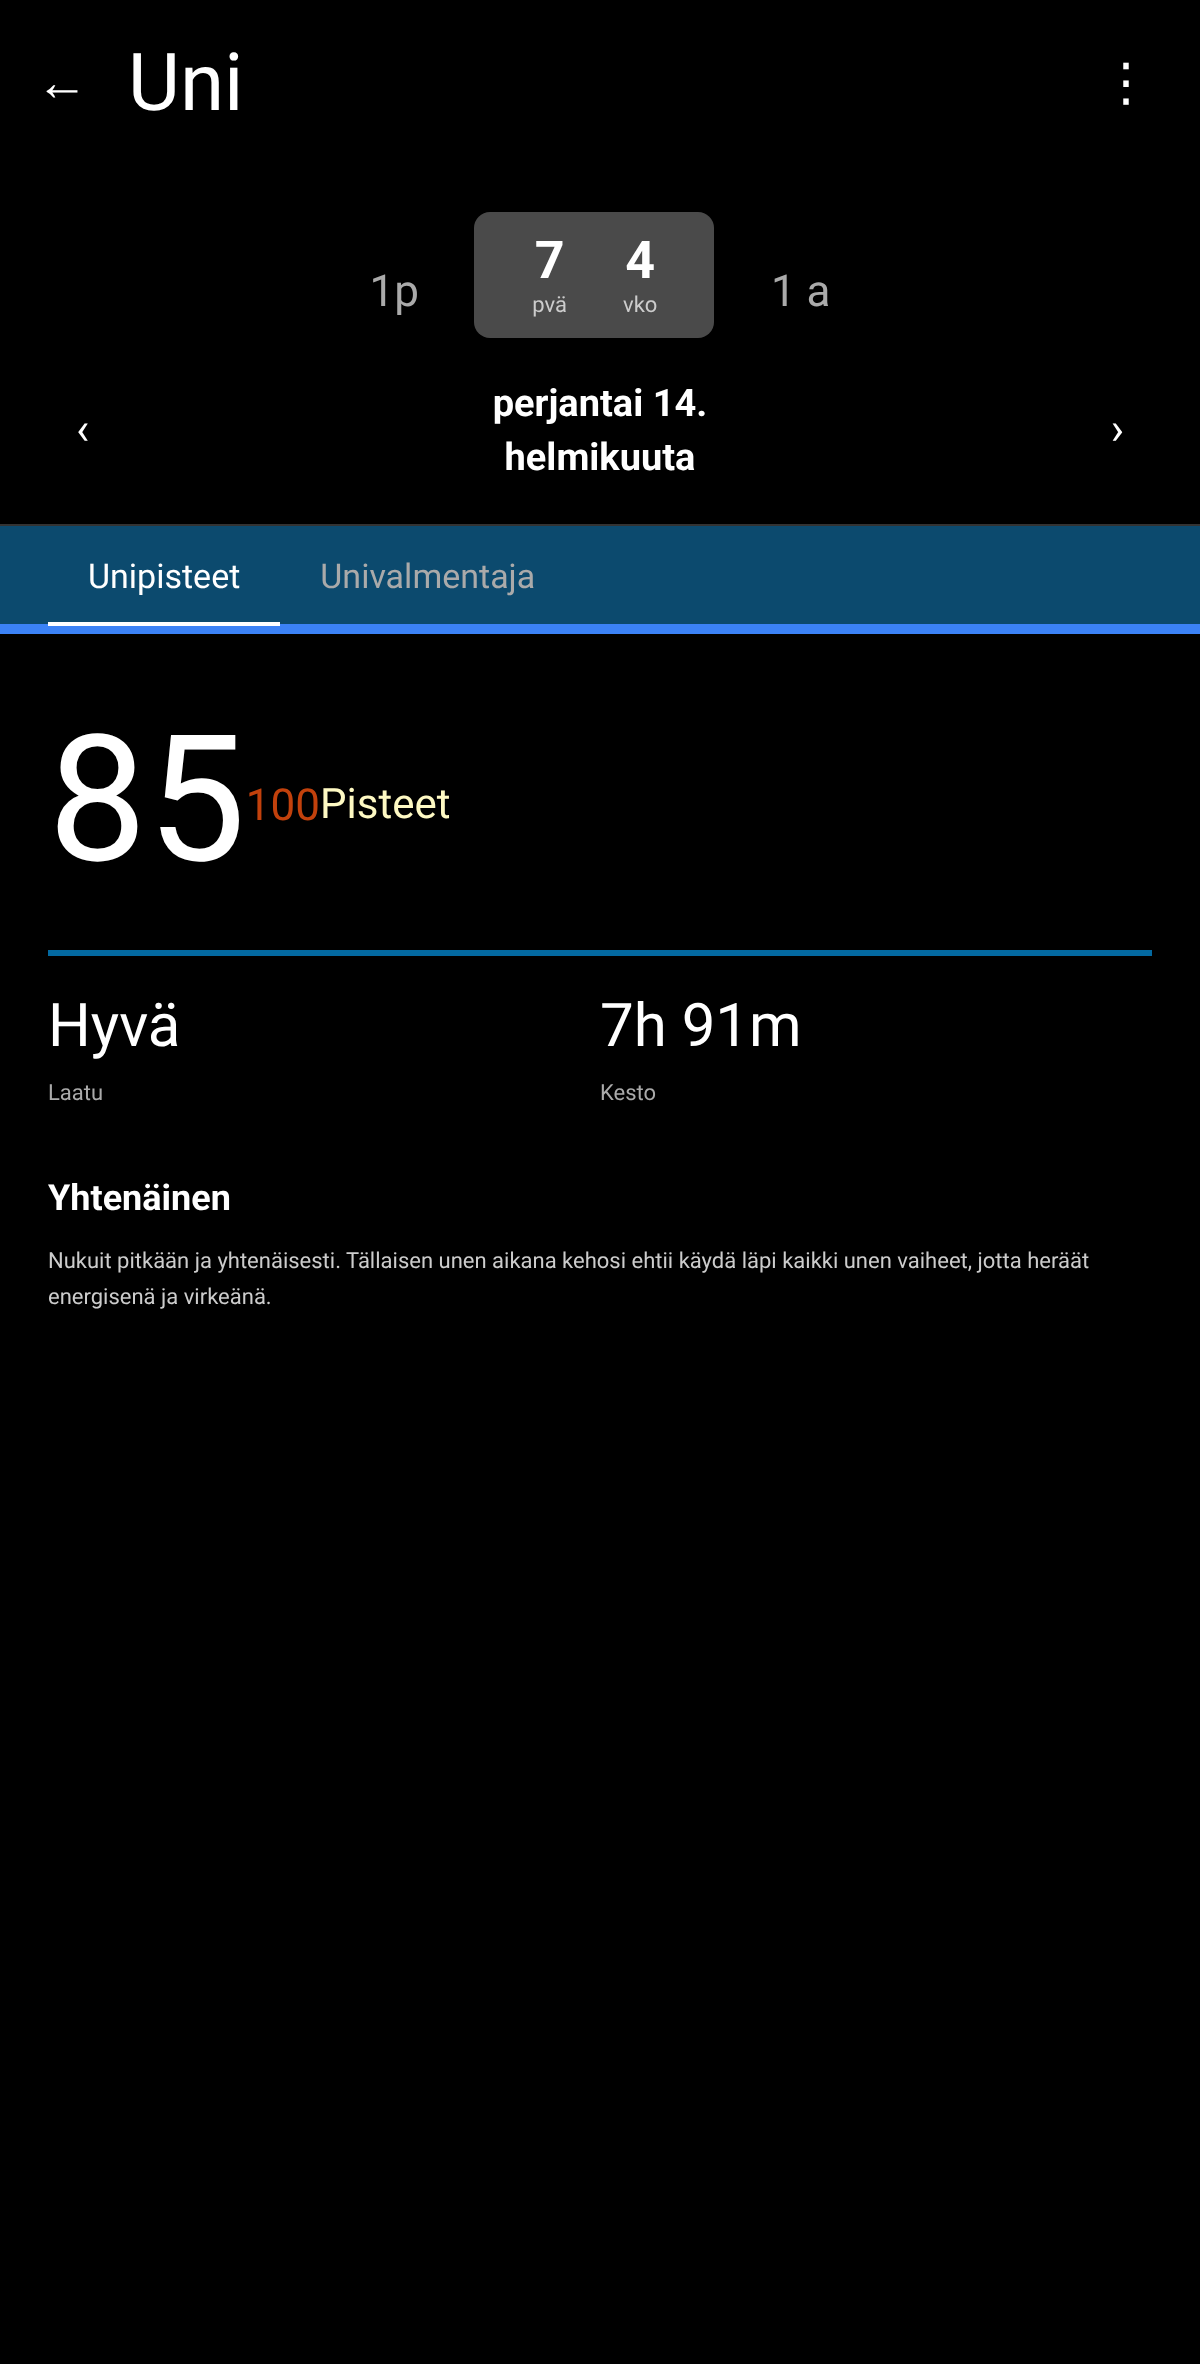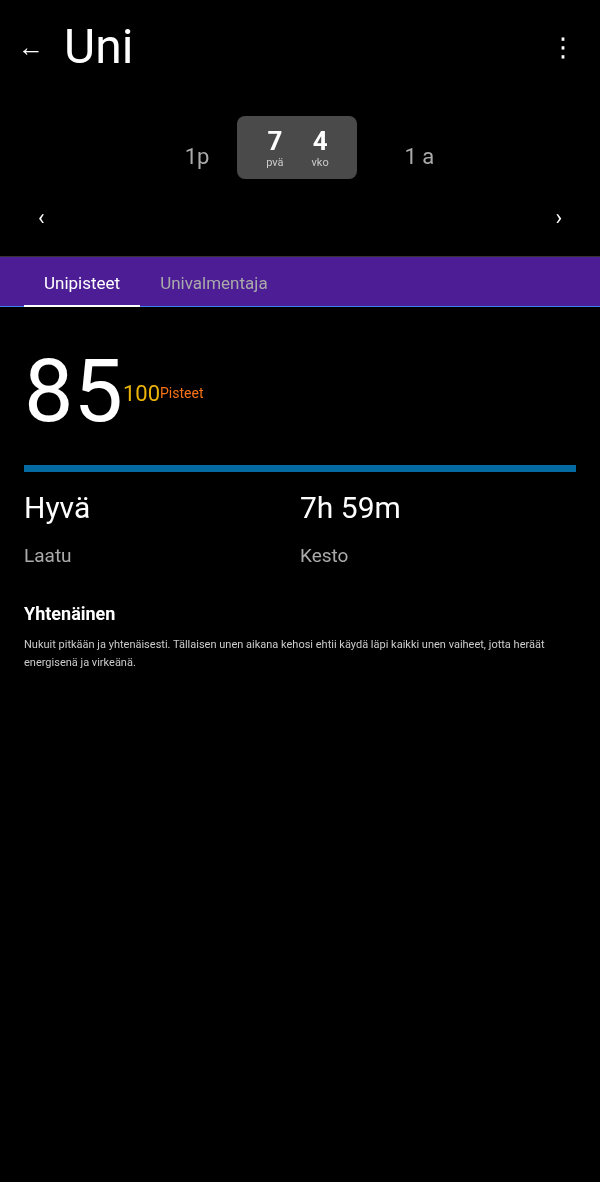--- a/index.html
+++ b/index.html
@@ -31,21 +31,21 @@
 
     .back-btn {
       color: #fff;
       font-size: 26px;
       cursor: pointer;
       line-height: 1;
       padding: 4px;
     }
 
     .header-title {
-      font-size: 48px;
+      font-size: 40px;
       font-weight: 400;
       color: #fff;
       text-align: center;
     }
 
     .more-btn {
       color: #fff;
       font-size: 26px;
       cursor: pointer;
       padding: 4px;
@@ -70,21 +70,20 @@
       padding: 10px 28px 10px 28px;
       cursor: pointer;
       border-radius: 6px;
     }
 
     .period-item .period-num {
       font-size: 26px;
       font-weight: 700;
       color: #fff;
       line-height: 1.1;
-      margin-left: 19px;
     }
 
     .period-item.inactive .period-num {
       color: #aaa;
       font-size: 22px;
       font-weight: 400;
     }
 
     
     .period-pill {
@@ -136,22 +135,22 @@
     .divider {
       height: 1px;
       background: #333;
       margin: 0;
     }
 
     
     .tabs {
       display: flex;
       align-items: center;
-      background: #4c1d95;
-      border-bottom: 1px solid #3b82f6;
+      background: #0c4a6e;
+      border-bottom: 5px solid #3b82f6;
       padding: 0 24px;
     }
 
     .tab-item {
       padding: 16px 20px 12px 20px;
       font-size: 17px;
       color: #aaa;
       cursor: pointer;
       border-bottom: 2px solid transparent;
       margin-bottom: -1px;
@@ -177,53 +176,53 @@
 
     .score-big {
       font-size: 88px;
       font-weight: 400;
       color: #fff;
       line-height: 1;
     }
 
     .score-max {
       font-size: 22px;
-      color: #eab308;
+      color: #c2410c;
       margin-top: 4px;
     }
 
     .score-label {
-      font-size: 14px;
-      color: #f97316;
+      font-size: 21px;
+      color: #fef9c3;
       margin-top: 4px;
     }
 
     
     .stats-row {
       display: flex;
       flex-direction: row;
       padding: 18px 0 18px 0;
-      border-top: 7px solid #0369a1;
+      border-top: 3px solid #0369a1;
     }
 
     .stat-item {
       flex: 1;
     }
 
     .stat-value {
       font-size: 30px;
       font-weight: 400;
       color: #fff;
       line-height: 1.2;
     }
 
     .stat-label {
-      font-size: 19px;
+      font-size: 11px;
       color: #aaa;
-      margin-top: 18px;
+      margin-top: 8px;
     }
 
     
     .description-section {
       padding: 18px 0 30px 0;
     }
 
     .description-title {
       font-size: 18px;
       font-weight: 700;
@@ -276,20 +275,24 @@
     </div>
 
     <div class="period-item inactive">
       <span class="period-num">1 a</span>
     </div>
   </div>
 </div>
 
 <div class="date-nav">
   <span class="date-nav-btn">‹</span>
+  <div class="date-text">
+    <div>perjantai 14.</div>
+    <div>helmikuuta</div>
+  </div>
   <span class="date-nav-btn">›</span>
 </div>
 
 <div class="divider"></div>
 
 <div class="tabs">
   <div class="tab-item active">Unipisteet</div>
   <div class="tab-item">Univalmentaja</div>
 </div>
 
@@ -300,21 +303,21 @@
     <span class="score-max">100</span>
     <span class="score-label">Pisteet</span>
   </div>
 
   <div class="stats-row">
     <div class="stat-item">
       <div class="stat-value">Hyvä</div>
       <div class="stat-label">Laatu</div>
     </div>
     <div class="stat-item">
-      <div class="stat-value">7h 59m</div>
+      <div class="stat-value">7h 91m</div>
       <div class="stat-label">Kesto</div>
     </div>
   </div>
 
   <div class="description-section">
     <div class="description-title">Yhtenäinen</div>
     <div class="description-text">Nukuit pitkään ja yhtenäisesti. Tällaisen unen aikana kehosi ehtii käydä läpi kaikki unen vaiheet, jotta heräät energisenä ja virkeänä.</div>
   </div>
 
 </div>

